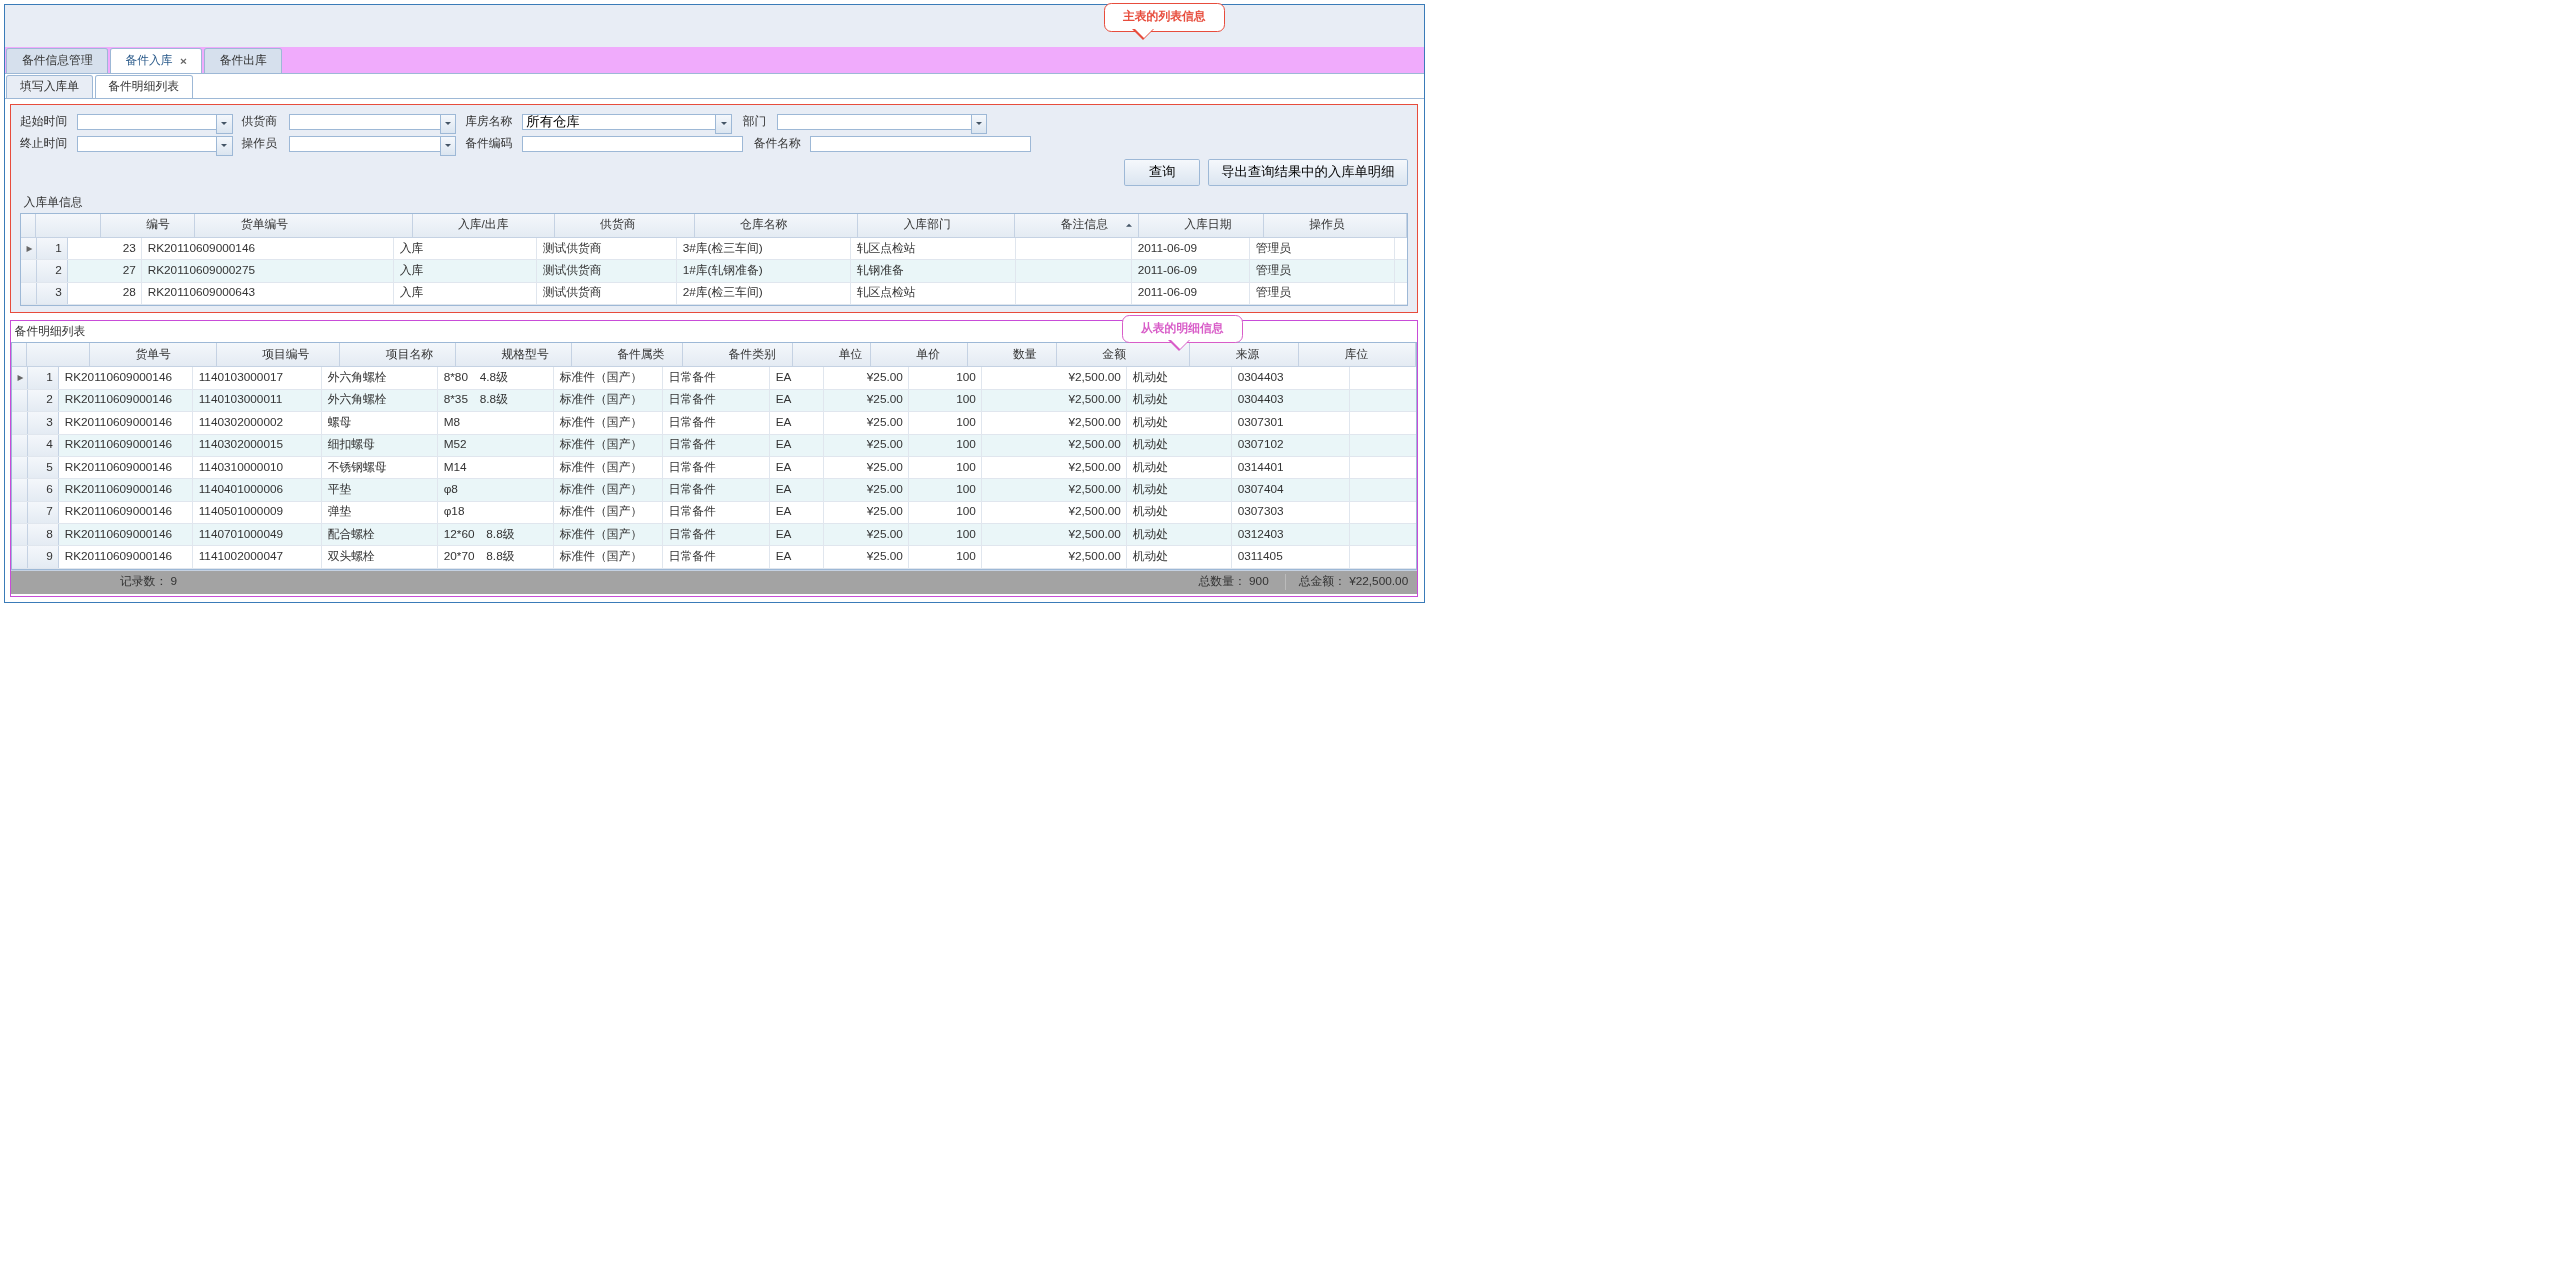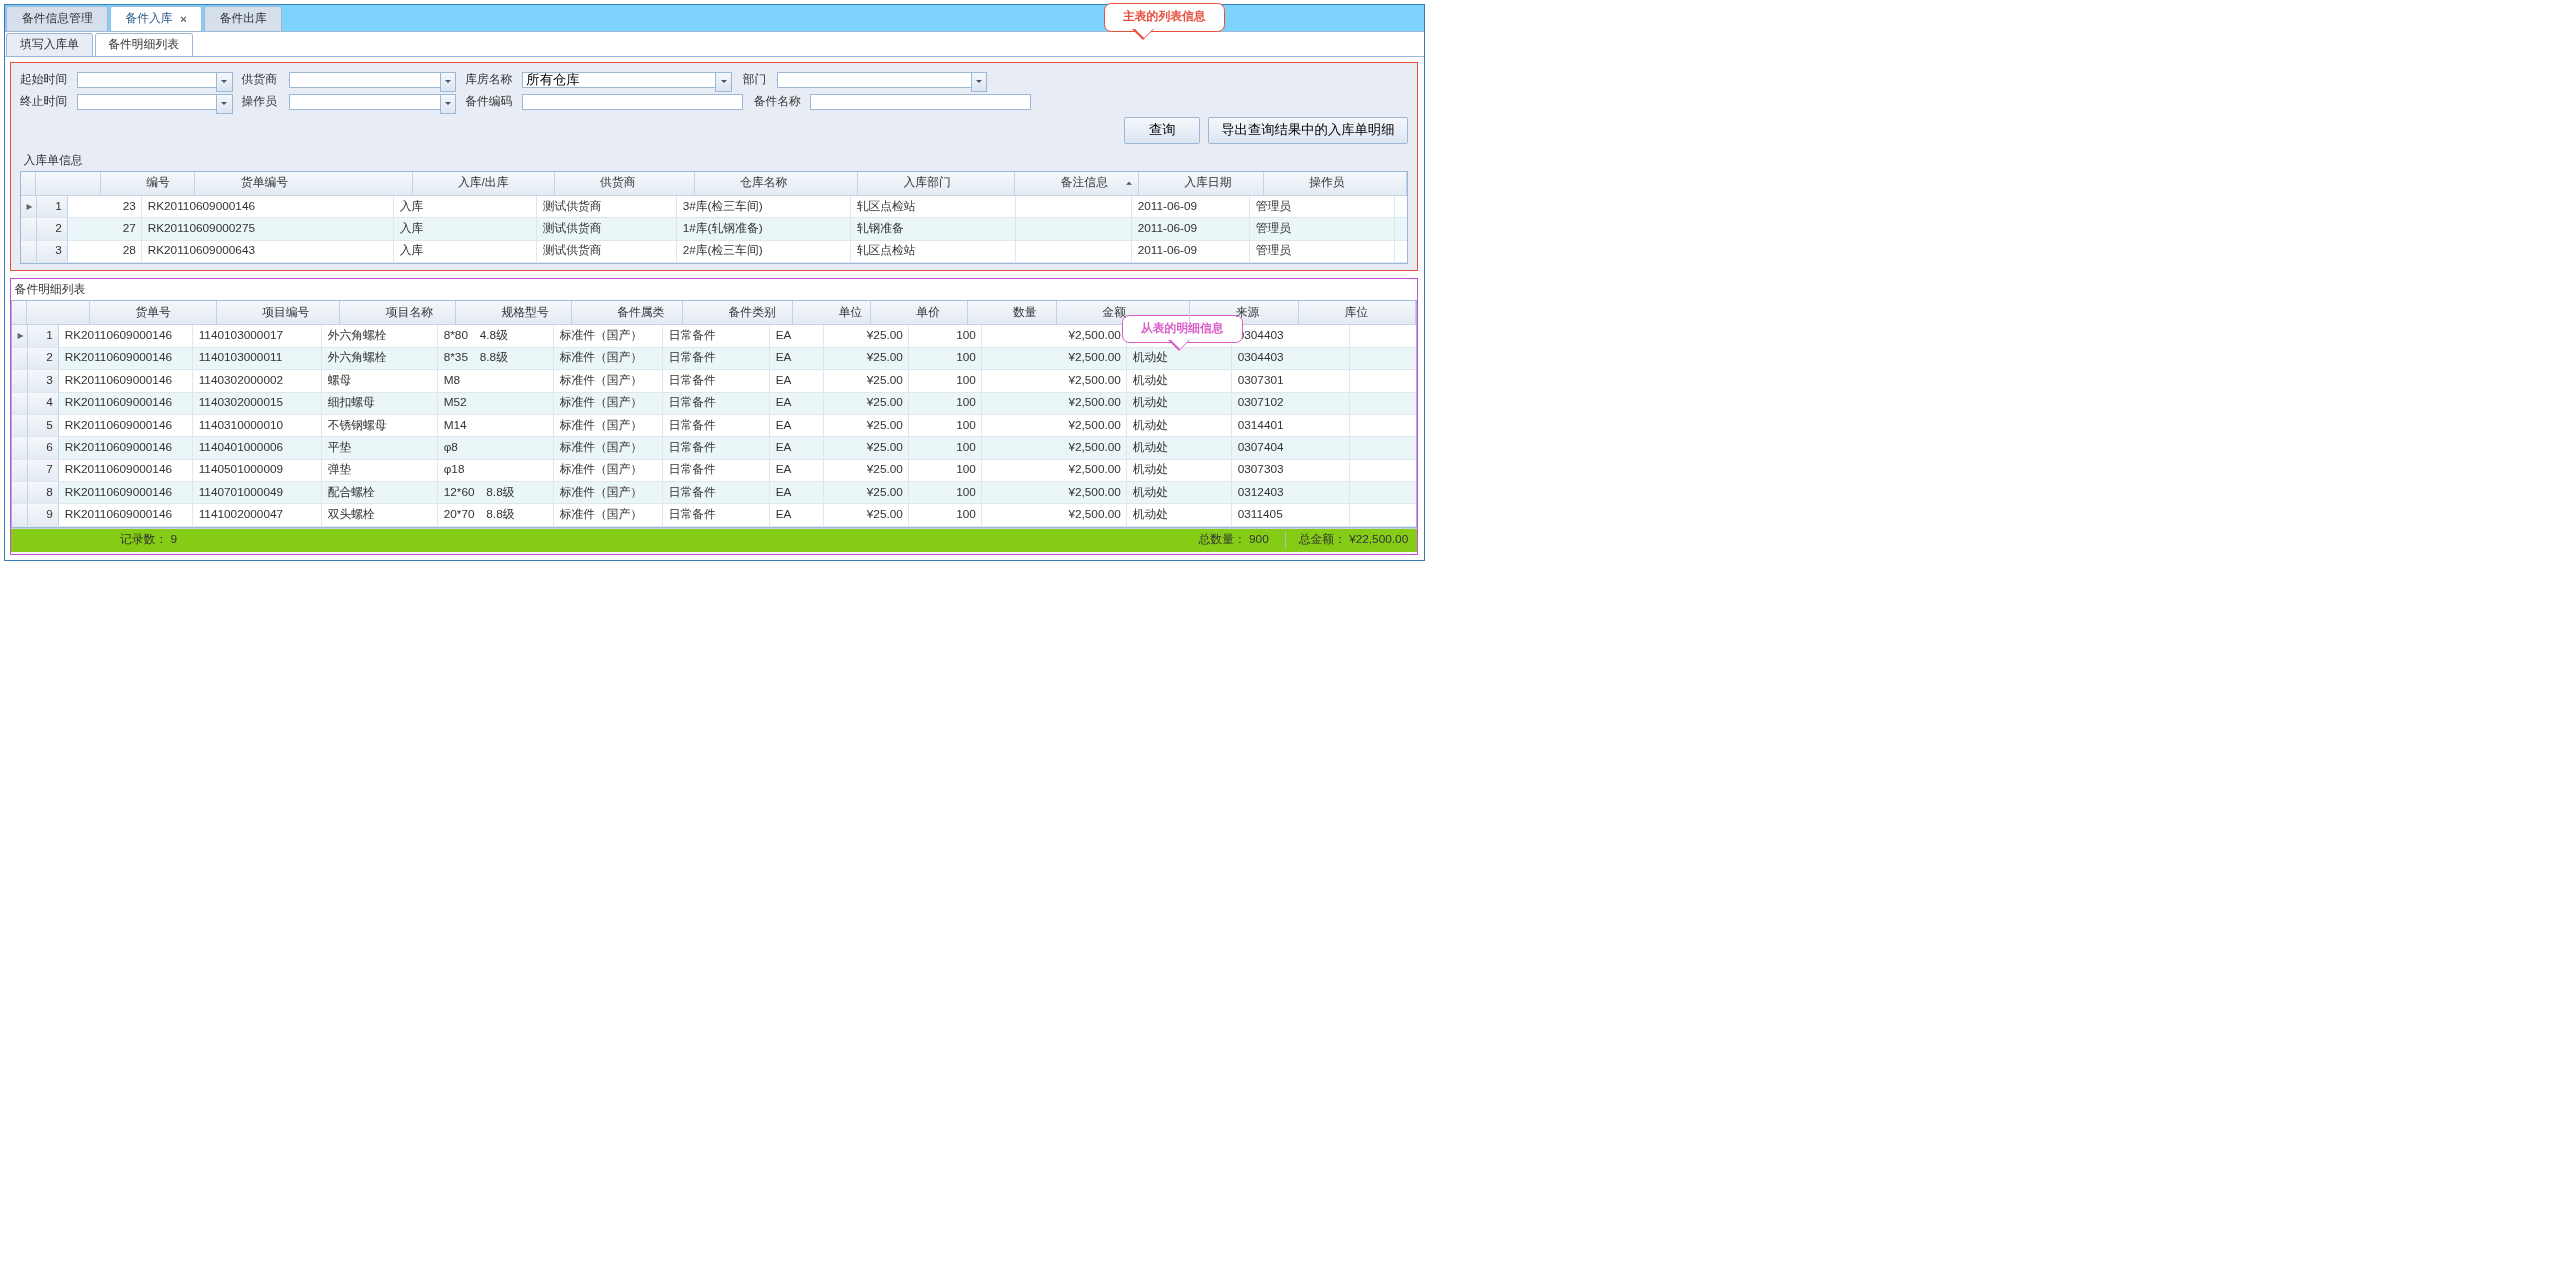--- a/index.html
+++ b/index.html
@@ -1,20 +1,20 @@
 <!DOCTYPE html>
 <html style="font-size:14.5px"><head>
 <meta charset="utf-8">
 <style>
 * { box-sizing: border-box; margin: 0; padding: 0; }
 body { font-family: "Microsoft YaHei", Arial, sans-serif; font-size: 11.8px; background: #fff; color: #333; }
 
 .app { border: 1.8px solid #3a7bb8; width: 1421px; margin: 3.6px; background: #e8edf5; position: relative; }
 
-.tabs { display: flex; background: #7dd3fc; padding: 1.8px 1.8px 0 1.8px; border-bottom: 0.9px solid #9db8d6; }
+.tabs { display: flex; background: #f0abfc; padding: 1.8px 1.8px 0 1.8px; border-bottom: 0.9px solid #9db8d6; margin-top: 42px; }
 .tab { padding: 3.6px 14.5px; border: 0.9px solid #9db8d6; border-bottom: none; background: #d6e0ed; margin-right: 1.8px; cursor: pointer; border-radius: 2.7px 2.7px 0 0; display: flex; align-items: center; gap: 7.3px; }
 .tab.active { background: #fff; color: #2a5a8a; }
 .tab-close { font-weight: bold; color: #666; cursor: pointer; }
 
 .subtabs { display: flex; background: #fff; padding: 1.8px 1.8px 0 1.8px; border-bottom: 0.9px solid #9db8d6; }
 .subtab { padding: 2.7px 12.7px; border: 0.9px solid #9db8d6; border-bottom: none; background: #e8edf5; margin-right: 1.8px; cursor: pointer; border-radius: 2.7px 2.7px 0 0; }
 .subtab.active { background: #fff; }
 
 .content { background: #fff; padding: 5.4px; }
 
@@ -41,21 +41,21 @@
 .grid-body .gr { display: flex; border-bottom: 0.9px solid #e0e6ee; }
 .grid-body .gr:nth-child(even) { background: #eaf6f8; }
 .gc { border-right: 0.9px solid #e0e6ee; padding: 2.7px 5.4px; overflow: hidden; white-space: nowrap; }
 .gc.num { text-align: right; }
 .rowmark { width: 16.3px; border-right: 0.9px solid #c5d2e3; text-align: center; color: #666; background: linear-gradient(#f4f7fb,#e4ebf3); }
 .rowidx { width: 31px; text-align: right; padding-right: 5.4px; background: linear-gradient(#f4f7fb,#e4ebf3); border-right: 0.9px solid #c5d2e3; }
 
 .detail-wrap { border: 1.8px solid #c84cd8; margin-top: 7.3px; padding-bottom: 1.8px; }
 .detail-wrap .section-title { margin-top: 3.6px; }
 
-.footer { display: flex; border-top: 0.9px solid #c5d2e3; background: #84cc16; padding: 3.6px 9px; align-items: center; text-align: center; }
+.footer { display: flex; border-top: 0.9px solid #c5d2e3; background: #a3a3a3; padding: 3.6px 9px; align-items: center; text-align: center; }
 .footer .left { flex: 0 0 auto; margin-left: 100px; }
 .footer .right { margin-left: auto; display: flex; gap: 16.3px; }
 .footer .sep { border-left: 0.9px solid #bbb; padding-left: 12.7px; }
 
 .callout { position: absolute; border: 1.8px solid; border-radius: 7.3px; padding: 5.4px 18px; font-weight: bold; background: #fff; }
 .callout.red { border-color: #e74c3c; color: #e74c3c; top: -1.8px; right: 199px; }
 .callout.pink { border-color: #d85cc8; color: #d85cc8; top: 310px; right: 181px; }
 .callout-tail { position: absolute; width: 0; height: 0; }
 .callout.red .callout-tail { bottom: -20px; left: 27px; border: 11px solid transparent; border-top-color: #e74c3c; }
 .callout.red .callout-tail::after { content:""; position:absolute; top:-11px; left:-8.2px; border:9px solid transparent; border-top-color:#fff; }

